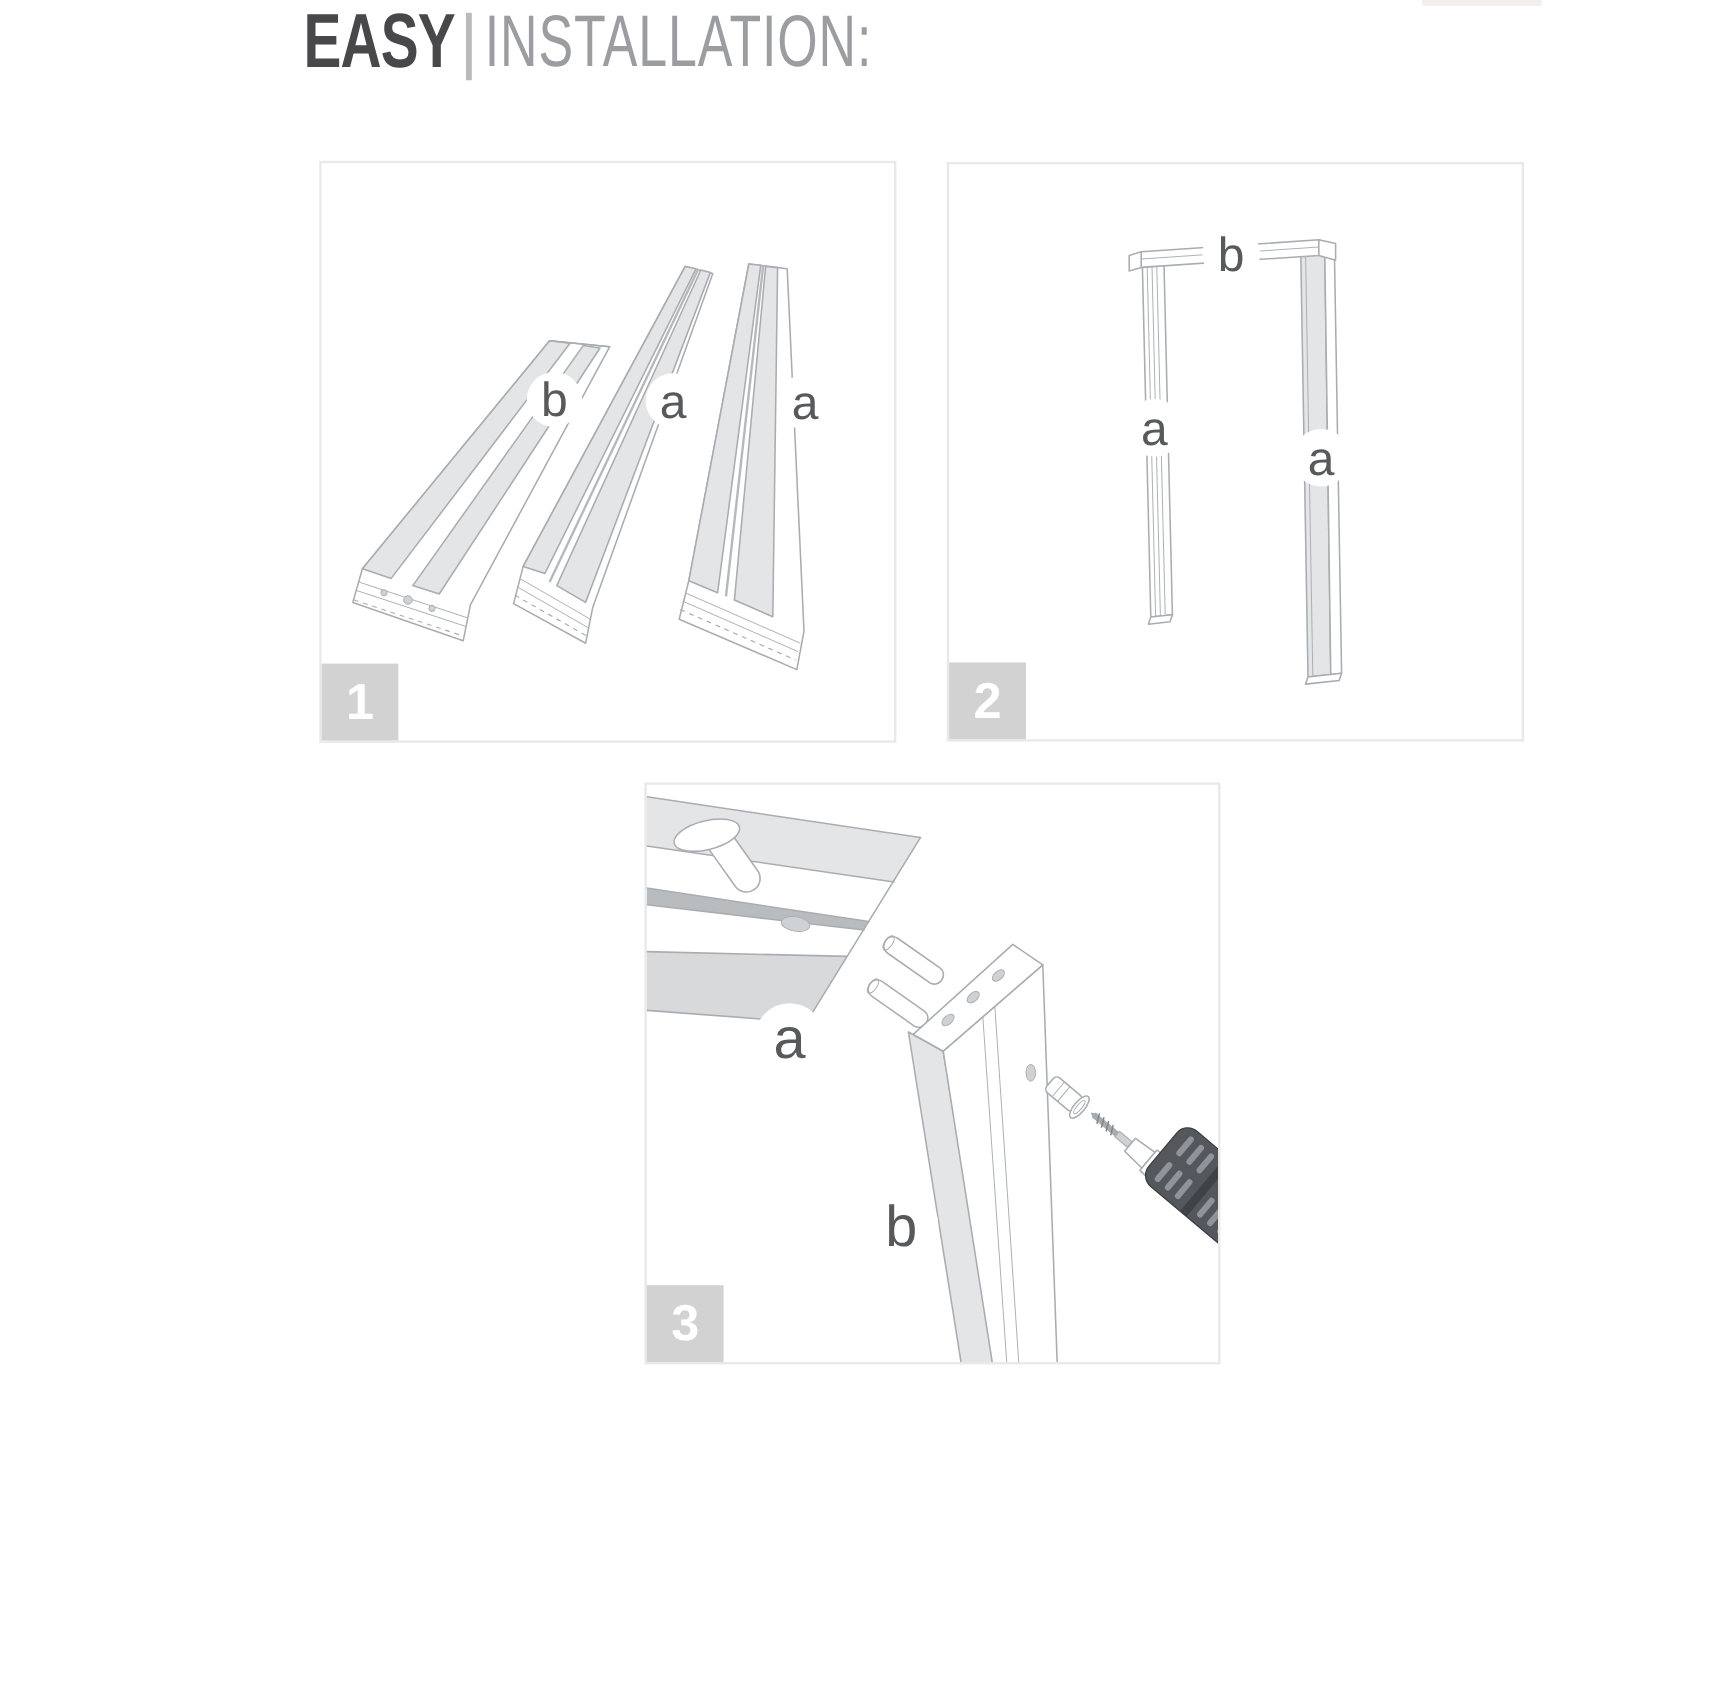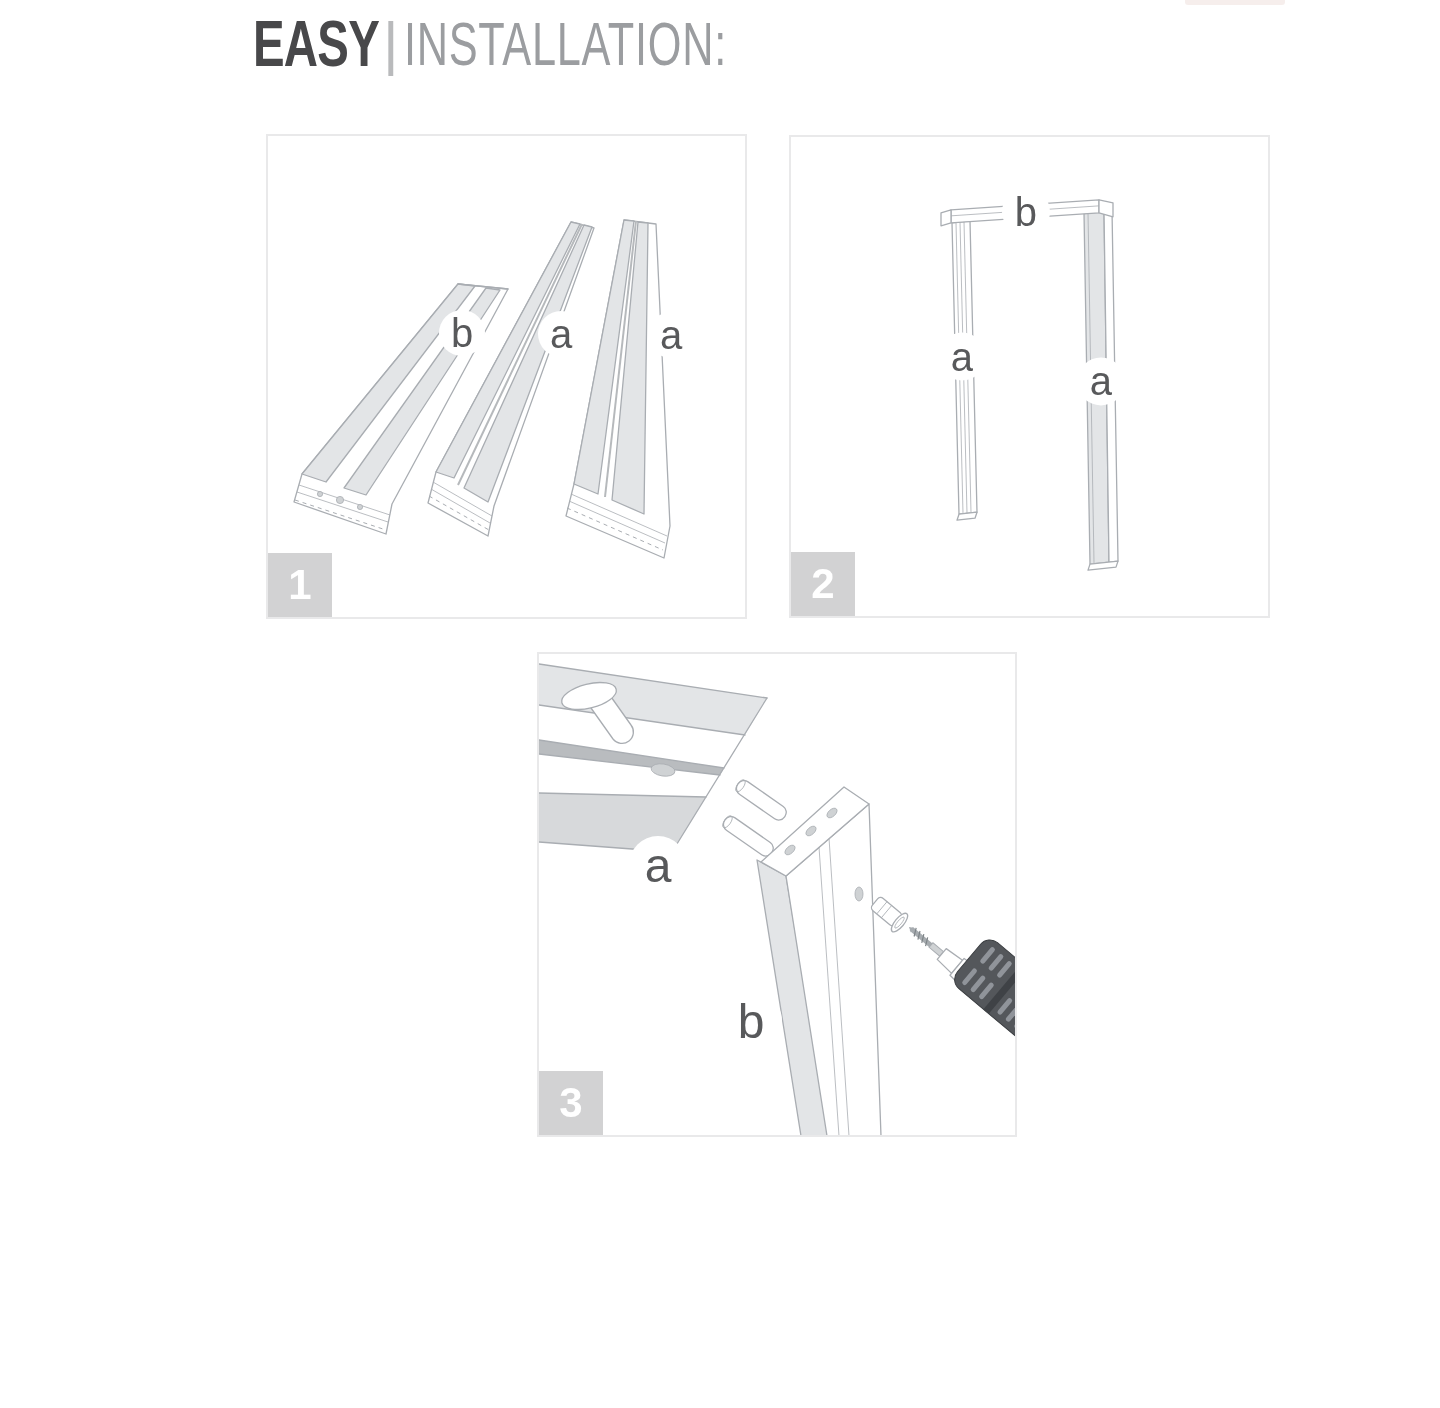--- a/index.html
+++ b/index.html
@@ -1,21 +1,21 @@
 <!DOCTYPE html>
 <html style="--c-title_primary: #48484a; --c-title_secondary: #9b9da0; --c-separator: #b9babc; --c-panel_border: #e9e9ea; --c-step_badge_bg: #d2d2d3; --c-step_badge_text: #ffffff; --c-label_text: #58595b; --c-line: #a9adb2; --c-fill_light: #e3e5e7; --c-fill_mid: #d7d9db; --c-fill_dark_stripe: #b9bcbf; --c-drill_body: #54575b; --c-drill_groove: #90949a;"><head>
 <meta charset="utf-8">
 <style>
   html,body{margin:0;padding:0;background:#ffffff;}
   body{width:1440px;height:1408px;position:relative;overflow:hidden;
        font-family:"Liberation Sans",sans-serif;}
   .page{position:absolute;inset:0;background:#ffffff;}
 
   
-  .title{position:absolute;left:0;top:14px;width:100%;height:90px;}
+  .title{position:absolute;left:0;top:4px;width:100%;height:90px;}
   .title span{position:absolute;top:-4px;line-height:68px;white-space:nowrap;
               display:inline-block;transform-origin:left top;}
   .t-bold{left:253px;font-size:64px;font-weight:700;letter-spacing:-1px;
           color:var(--c-title_primary,#48484a);transform:scaleX(0.74);}
   .t-sep{left:383px;font-size:60px;font-weight:100;
          color:var(--c-separator,#b9babc);}
   .t-light{left:404px;font-size:61px;font-weight:300;letter-spacing:1px;
            color:var(--c-title_secondary,#9b9da0);transform:scaleX(0.71);}
 
   .sliver{position:absolute;left:1185px;top:0;width:100px;height:5px;

